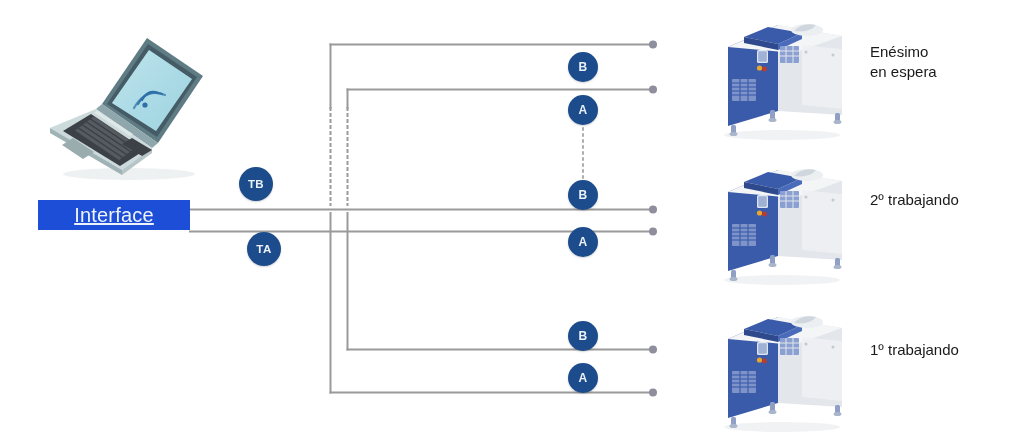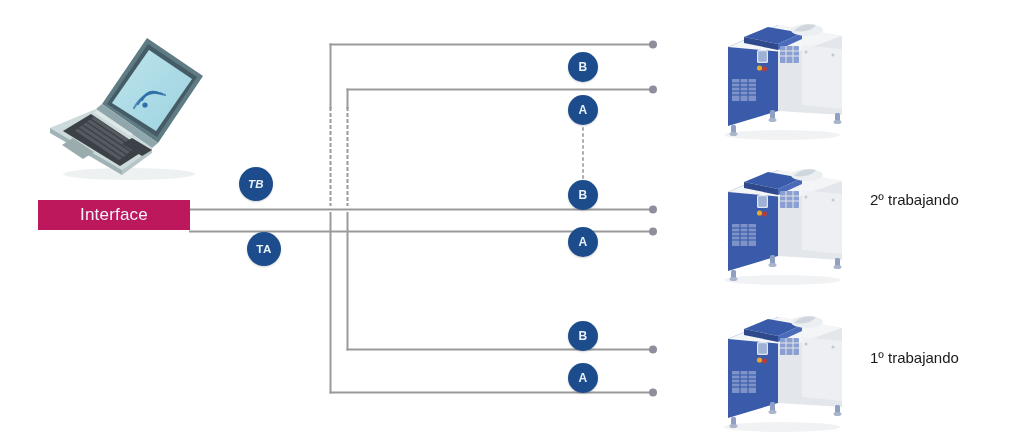--- a/index.html
+++ b/index.html
@@ -3,23 +3,23 @@
 <meta charset="utf-8">
 <style>
   html,body{margin:0;padding:0;background:#ffffff;}
   body{width:1024px;height:443px;overflow:hidden;
        font-family:"Liberation Sans","DejaVu Sans",sans-serif;}
   #stage{position:relative;width:1024px;height:443px;background:#fff;}
 
   
   .iface-box{
     position:absolute;left:38px;top:200px;width:152px;height:30px;
-    background:#be185d;
+    background:#1d4ed8;
     display:flex;align-items:center;justify-content:center;
-    color:#eef3fa;font-size:17px;letter-spacing:.2px;
+    color:#eef3fa;font-size:20px;letter-spacing:.2px;text-decoration:underline;
   }
 
   
   .node{
     position:absolute;border-radius:50%;
     background:#1d4c8c;
     color:#eaf1f9;
     display:flex;align-items:center;justify-content:center;
     font-size:12px;font-weight:bold;letter-spacing:.4px;
     box-shadow:0 1px 2px rgba(0,0,0,.18);
@@ -131,21 +131,21 @@
       <path d="M39 112 L60 126 L49 133 L28 119 Z" fill="#9bacae"></path>
 
       <path d="M98 112 L118 124 L108 130 L88 118 Z" fill="#3c4147"></path>
 
       <path d="M63 84.5 L99 108 L96 110 L60 86.5 Z" fill="#dfe8e8"></path>
     </svg>
   </div>
 
   <div class="iface-box">Interface</div>
 
-  <div class="node t" style="left:239px;top:167px;font-style:italic;">TB</div>
+  <div class="node t" style="left:239px;top:167px;">TB</div>
   <div class="node t" style="left:247px;top:232px;">TA</div>
 
   <div class="node ab" style="left:568px;top:52px;">B</div>
   <div class="node ab" style="left:568px;top:95px;">A</div>
 
   <div class="node ab" style="left:568px;top:180px;">B</div>
   <div class="node ab" style="left:568px;top:227px;">A</div>
 
   <div class="node ab" style="left:568px;top:321px;">B</div>
   <div class="node ab" style="left:568px;top:363px;">A</div>
@@ -290,16 +290,18 @@
         <rect x="25" y="122" width="5" height="9" rx="1.5"></rect>
         <rect x="64" y="107" width="5" height="10" rx="1.5"></rect>
         <rect x="129" y="110" width="5" height="9" rx="1.5"></rect>
       </g>
       <ellipse cx="27.5" cy="131" rx="4" ry="2" fill="#a9b5cb"></ellipse>
       <ellipse cx="66.5" cy="117" rx="4" ry="2" fill="#a9b5cb"></ellipse>
       <ellipse cx="131.5" cy="119" rx="4" ry="2" fill="#a9b5cb"></ellipse>
     </svg>
   </div>
 
+  <div class="rlabel" style="top:42px;">Enésimo
+en espera</div>
   <div class="rlabel" style="top:190px;">2º trabajando</div>
-  <div class="rlabel" style="top:348px;">1º trabajando</div>
+  <div class="rlabel" style="top:340px;">1º trabajando</div>
 
 </div>
 
 </body></html>

